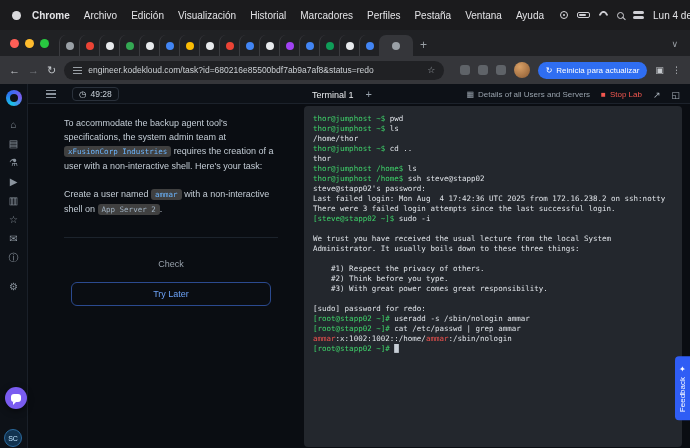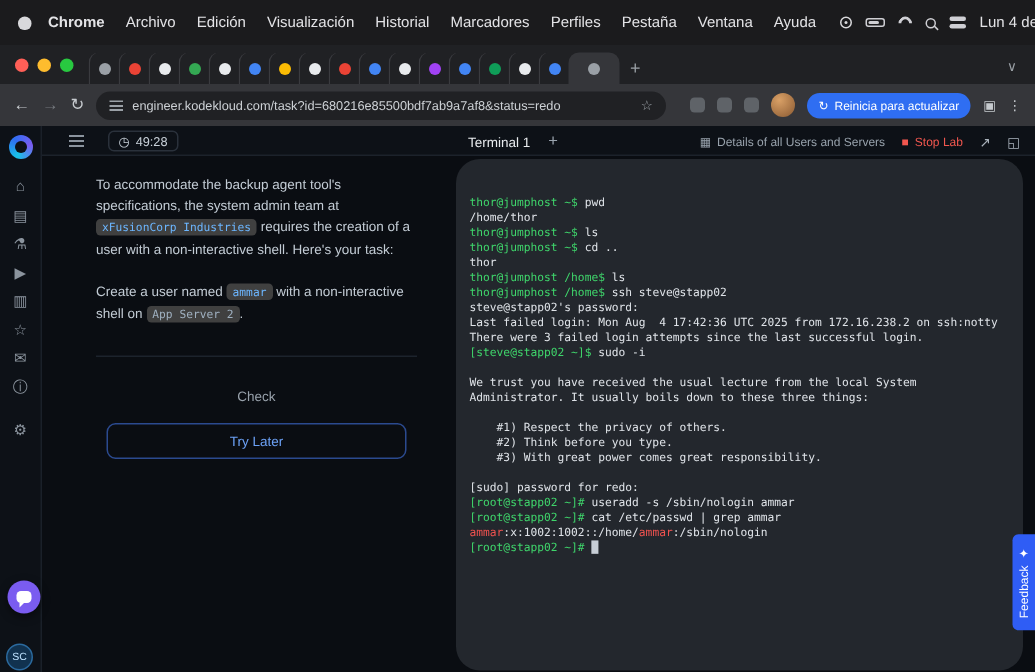--- a/index.html
+++ b/index.html
@@ -89,21 +89,21 @@
   .chip{font-family:"DejaVu Sans Mono",monospace;font-size:7.5px;background:#404040;border-radius:3px;
     padding:1px 4px;color:#6cb6ff;white-space:nowrap}
   .chip.server{color:#9fb0c0}
   .task-footer{border-top:1px solid #1c232c;margin-top:20px;padding-top:10px;text-align:center}
   .check-btn{background:none;border:none;color:#98a1ab;font-size:9px;display:block;margin:11px auto 13px;
     font-family:"Liberation Sans",sans-serif}
   .try-later-btn{display:block;width:200px;margin:0 auto;height:24px;background:none;border:1px solid #2b4a8f;
     border-radius:6px;color:#6ca1f5;font-size:9px;font-family:"Liberation Sans",sans-serif}
 
   .term-wrap{flex:1;padding:2px 8px 12px 2px;min-width:0}
-  .terminal{background:#23272d;border-radius:16px;height:100%;padding:24px 9px;
+  .terminal{background:#23272d;border-radius:4px;height:100%;padding:8px 9px;
     font-family:"DejaVu Sans Mono",monospace;font-size:7.5px;line-height:10px;overflow:hidden}
   .tline{white-space:pre;color:#dfe3e8}
   .t-p{color:#3fd56b}
   .t-w{color:#dfe3e8}
   .t-r{color:#f0524f}
   .t-cur{color:#c7ced6}
 
   
   .feedback{position:absolute;right:0;top:272px;background:#2f5df5;color:#fff;writing-mode:vertical-rl;
     transform:rotate(180deg);font-size:8px;padding:8px 3px;border-radius:0 4px 4px 0;display:flex;align-items:center;gap:4px}
@@ -282,22 +282,22 @@
         <p><span>Create a user named </span><span class="chip">ammar</span><span> with a non-interactive shell on </span><span class="chip server">App Server 2</span><span>.</span></p>
         <div class="task-footer">
           <button class="check-btn">Check</button>
           <button class="try-later-btn">Try Later</button>
         </div>
       </div>
 
       <div class="term-wrap">
         <div class="terminal" id="terminal-output">
             <div class="tline"><span class="t-p">thor@jumphost ~$</span><span class="t-w"> pwd</span></div>
+            <div class="tline"><span class="t-p">thor@jumphost ~$</span><span class="t-w"> ls</span></div>
             <div class="tline"><span class="t-w">/home/thor</span></div>
-            <div class="tline"><span class="t-p">thor@jumphost ~$</span><span class="t-w"> ls</span></div>
             <div class="tline"><span class="t-p">thor@jumphost ~$</span><span class="t-w"> cd ..</span></div>
             <div class="tline"><span class="t-w">thor</span></div>
             <div class="tline"><span class="t-p">thor@jumphost /home$</span><span class="t-w"> ls</span></div>
             <div class="tline"><span class="t-p">thor@jumphost /home$</span><span class="t-w"> ssh steve@stapp02</span></div>
             <div class="tline"><span class="t-w">steve@stapp02's password:</span></div>
             <div class="tline"><span class="t-w">Last failed login: Mon Aug  4 17:42:36 UTC 2025 from 172.16.238.2 on ssh:notty</span></div>
             <div class="tline"><span class="t-w">There were 3 failed login attempts since the last successful login.</span></div>
             <div class="tline"><span class="t-p">[steve@stapp02 ~]$</span><span class="t-w"> sudo -i</span></div>
             <div class="tline">&nbsp;</div>
             <div class="tline"><span class="t-w">We trust you have received the usual lecture from the local System</span></div>

